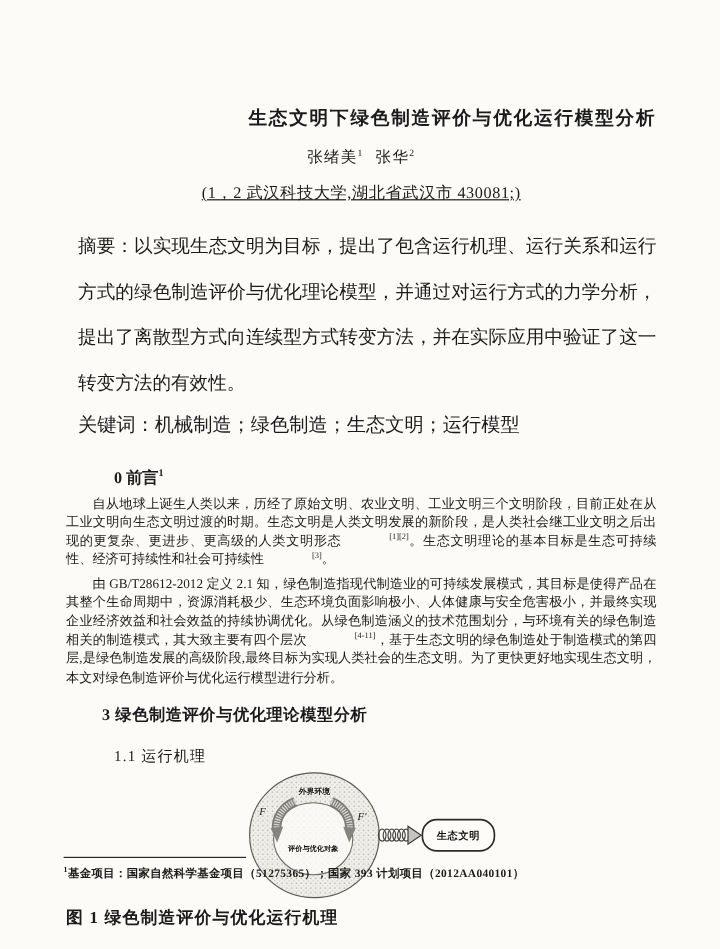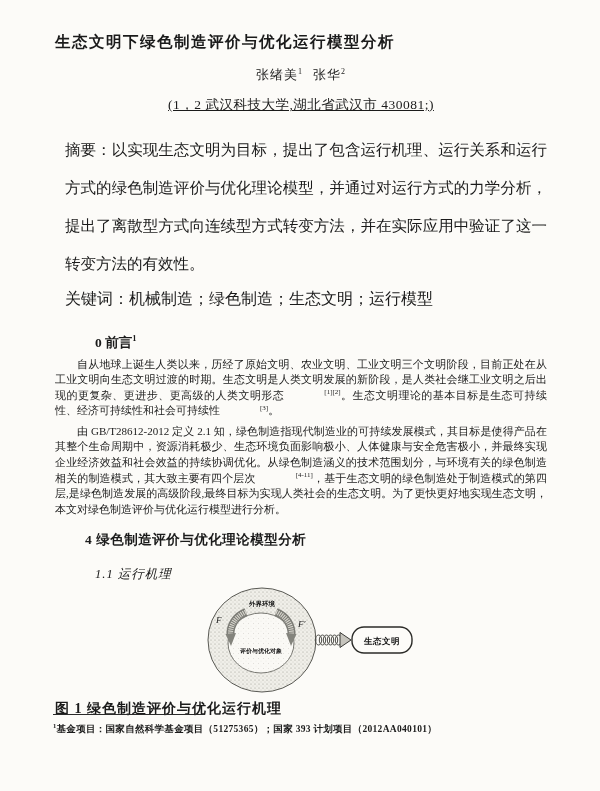--- a/index.html
+++ b/index.html
@@ -8,22 +8,22 @@
     position:relative;
     width:600px;height:791px;
     background:#fcfbf8;
     font-family:"Liberation Serif","DejaVu Serif",serif;
     color:#1b1b1b;
     overflow:hidden;
     box-sizing:border-box;
   }
   .content{padding:0 53px 0 55px;}
   .title{
-    margin:0;padding-top:32px;
-    text-align:left;
+    margin:0;padding-top:88px;
+    text-align:right;
     font-size:15.5px;font-weight:bold;
     letter-spacing:1.5px;
   }
   .authors{
     margin-top:13px;text-align:center;
     font-size:13px;letter-spacing:1px;font-family:Liberation Serif, serif;
   }
   .authors sup{font-size:8px;}
   .author+.author{margin-left:10px;}
   .affiliation{
@@ -53,21 +53,20 @@
   .body-para sup{font-size:7px;line-height:0;margin-left:40px;}
   .h-sec1{
     margin:14px 0 0 30px;
     font-size:13.5px;font-weight:bold;
     letter-spacing:0.5px;
   }
   .h-sec11{
     margin:17px 0 0 40px;
     font-size:12.5px;font-weight:normal;
     letter-spacing:1px;
-    font-style:italic;
   }
   .figure-block{margin-top:4px;}
   .figure-block svg{display:block;margin-left:127px;}
   .fig-caption{
     margin-top:1px;
     text-align:left;
     font-size:14px;font-weight:bold;
     letter-spacing:1px;
   }
   .footnotes{
@@ -100,21 +99,21 @@
     <p class="abstract"><span>摘要：</span><span>以实现生态文明为目标，提出了包含运行机理、运行关系和运行方式的绿色制造评价与优化理论模型，并通过对运行方式的力学分析，提出了离散型方式向连续型方式转变方法，并在实际应用中验证了这一转变方法的有效性。</span></p>
 
     <p class="keywords"><span>关键词：</span><span>机械制造；绿色制造；生态文明；运行模型</span></p>
 
     <div class="h-sec0"><span>0 前言</span><sup>1</sup></div>
 
     <p class="body-para"><span>自从地球上诞生人类以来，历经了原始文明、农业文明、工业文明三个文明阶段，目前正处在从工业文明向生态文明过渡的时期。生态文明是人类文明发展的新阶段，是人类社会继工业文明之后出现的更复杂、更进步、更高级的人类文明形态</span><sup>[1][2]</sup><span>。生态文明理论的基本目标是生态可持续性、经济可持续性和社会可持续性</span><sup>[3]</sup><span>。</span></p>
 
     <p class="body-para"><span>由 GB/T28612-2012 定义 2.1 知，绿色制造指现代制造业的可持续发展模式，其目标是使得产品在其整个生命周期中，资源消耗极少、生态环境负面影响极小、人体健康与安全危害极小，并最终实现企业经济效益和社会效益的持续协调优化。从绿色制造涵义的技术范围划分，与环境有关的绿色制造相关的制造模式，其大致主要有四个层次</span><sup>[4-11]</sup><span>，基于生态文明的绿色制造处于制造模式的第四层,是绿色制造发展的高级阶段,最终目标为实现人类社会的生态文明。为了更快更好地实现生态文明，本文对绿色制造评价与优化运行模型进行分析。</span></p>
 
-    <div class="h-sec1">4 绿色制造评价与优化理论模型分析</div>
+    <div class="h-sec1">3 绿色制造评价与优化理论模型分析</div>
 
     <div class="h-sec11">1.1 运行机理</div>
 
     <div class="figure-block">
       <svg width="250" height="112" viewBox="0 0 250 112">
         <defs>
           <pattern id="dotsOuter" width="4" height="4" patternUnits="userSpaceOnUse">
             <rect width="4" height="4" fill="#f0efe9"></rect>
             <circle cx="1" cy="1" r="0.55" fill="#9a9890"></circle>
             <circle cx="3" cy="3" r="0.45" fill="#b0aea6"></circle>

